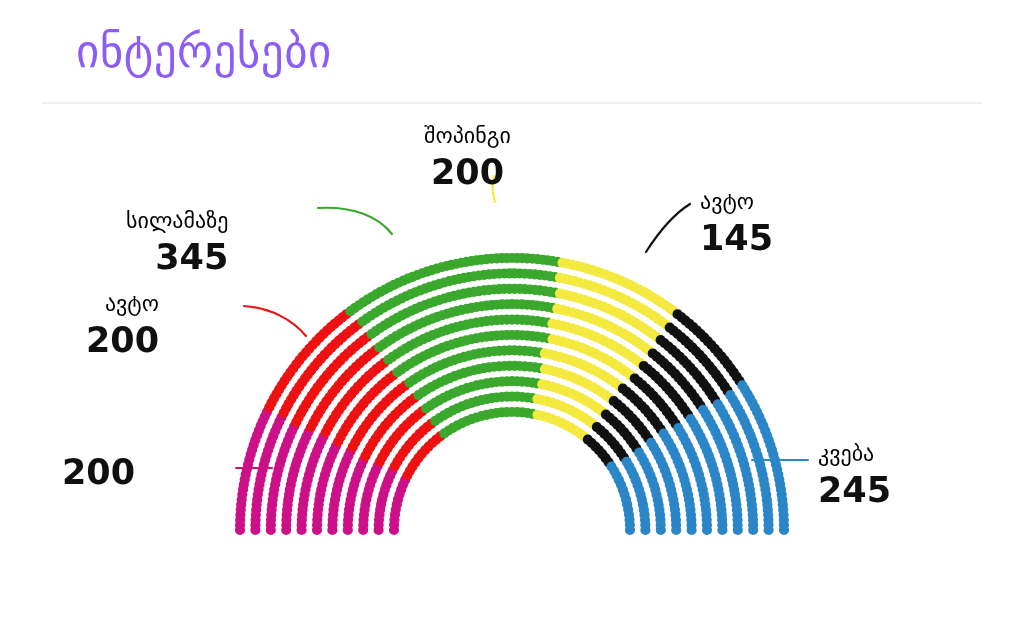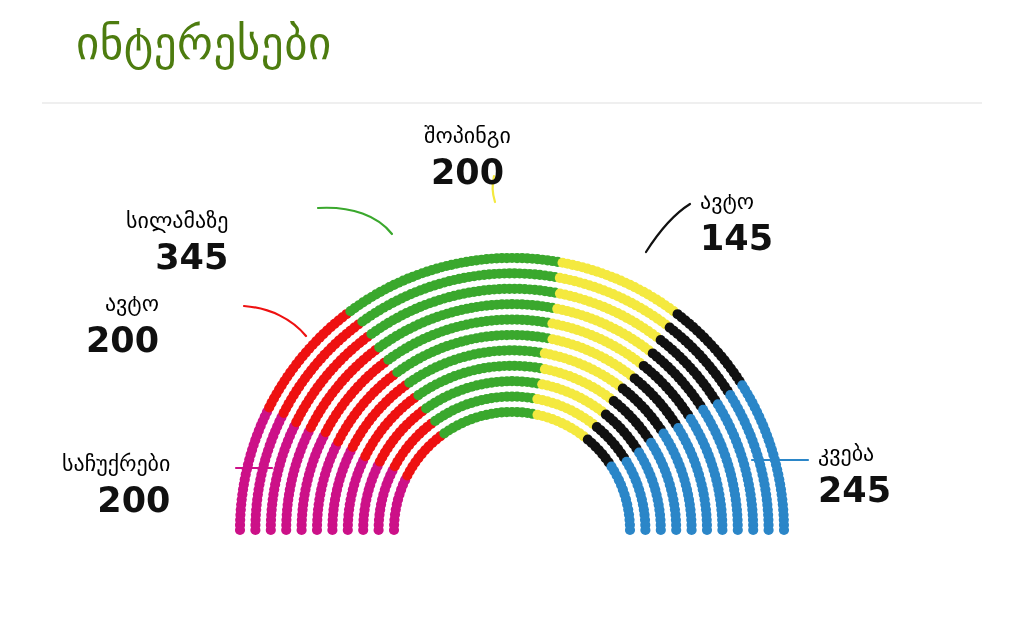--- a/index.html
+++ b/index.html
@@ -13,25 +13,25 @@
     position: relative;
     overflow: hidden;
     font-family: "DejaVu Sans", "Liberation Sans", sans-serif;
     -webkit-font-smoothing: antialiased;
   }
 
   
   #page-title {
     position: absolute;
     left: 76px;
-    top: 18px;
+    top: 26px;
     font-size: 45px;
     font-weight: 400;
     letter-spacing: 0.5px;
-    color: #4d7c0f;
+    color: #8b5cf6;
     line-height: 1.15;
     white-space: nowrap;
   }
   #header-divider {
     position: absolute;
     left: 42px;
     top: 102px;
     width: 940px;
     height: 2px;
     background: #efefef;
@@ -1433,21 +1433,20 @@
         <path d="M 236,364 L 272,364" stroke="#cc1188" stroke-width="2.2" fill="none" stroke-linecap="round"></path>
         <path d="M 244,202 C 270,204 292,215 306,232" stroke="#ee1111" stroke-width="2.2" fill="none" stroke-linecap="round"></path>
         <path d="M 318,104 C 352,102 378,112 392,130" stroke="#3aa82d" stroke-width="2.2" fill="none" stroke-linecap="round"></path>
         <path d="M 494,72 C 492,82 492,88 495,98" stroke="#f4e93f" stroke-width="2.2" fill="none" stroke-linecap="round"></path>
         <path d="M 646,148 C 660,126 674,110 690,100" stroke="#111111" stroke-width="2.2" fill="none" stroke-linecap="round"></path>
         <path d="M 752,356 L 808,356" stroke="#2b86c8" stroke-width="2.2" fill="none" stroke-linecap="round"></path>
       </g>
   </svg>
 
   <div class="seat-label lbl-right" id="lbl-0" style="left: 62px; top: 346px;">
-    <span class="seg-name">საჩუქრები</span>
     <span class="seg-value">200</span>
   </div>
   <div class="seat-label lbl-right" id="lbl-1" style="left: 86px; top: 186px;">
     <span class="seg-name">ავტო</span>
     <span class="seg-value">200</span>
   </div>
   <div class="seat-label lbl-right" id="lbl-2" style="left: 126px; top: 90px; margin-top: 13px;">
     <span class="seg-name">სილამაზე</span>
     <span class="seg-value">345</span>
   </div>

